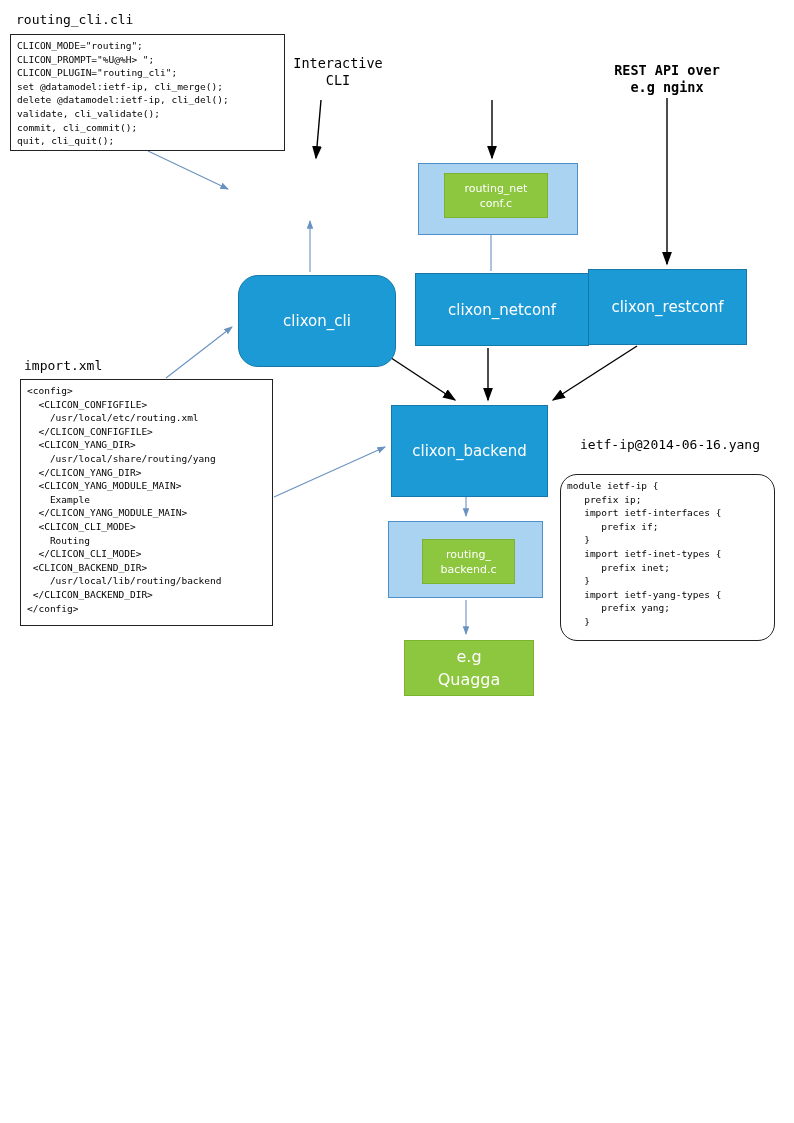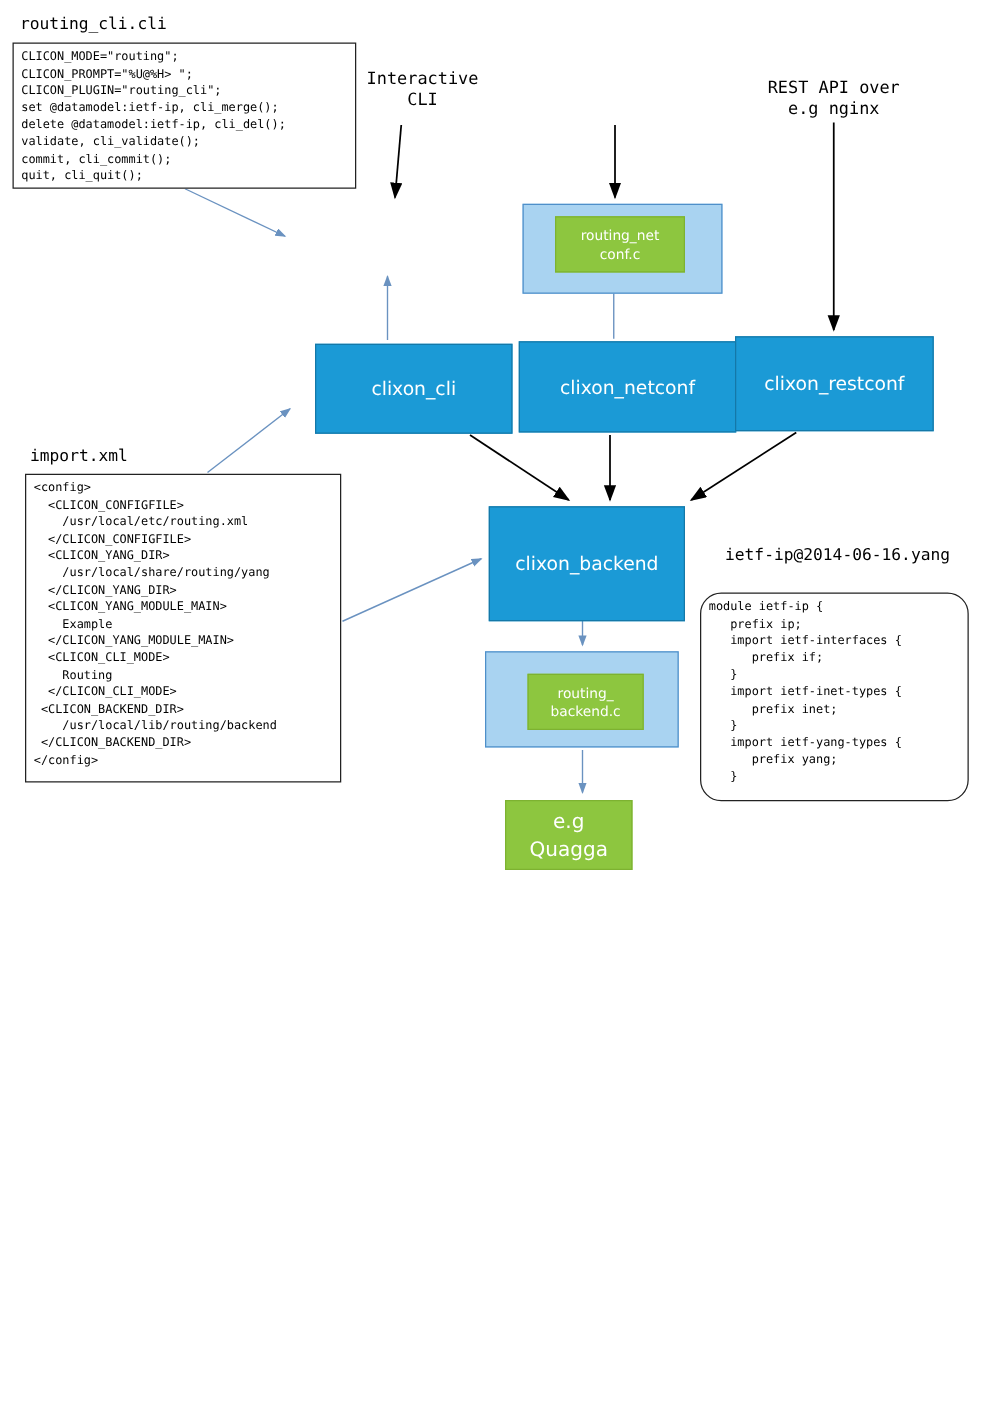--- a/index.html
+++ b/index.html
@@ -81,21 +81,21 @@
     <line x1="466" y1="483" x2="466" y2="516" stroke="#6a92c0" stroke-width="1.1" marker-end="url(#mh-blue)"></line>
     <line x1="466" y1="600" x2="466" y2="634" stroke="#6a92c0" stroke-width="1.1" marker-end="url(#mh-blue)"></line>
   </svg>
 
   <div class="file-label" style="left:16px; top:12px;">routing_cli.cli</div>
   <div class="file-label" style="left:24px; top:358px;">import.xml</div>
   <div class="file-label" style="left:580px; top:437px;">ietf-ip@2014-06-16.yang</div>
 
   <div class="flow-label" style="left:283px; top:55px; width:110px;">Interactive
 CLI</div>
-  <div class="flow-label" style="left:596px; top:62px; width:142px;">REST API over
+  <div class="flow-label" style="left:596px; top:62px; width:142px;font-weight:bold;">REST API over
 e.g nginx</div>
 
   <pre class="codebox" style="left:10px; top:34px; width:275px; height:117px;">CLICON_MODE="routing";
 CLICON_PROMPT="%U@%H&gt; ";
 CLICON_PLUGIN="routing_cli";
 set @datamodel:ietf-ip, cli_merge();
 delete @datamodel:ietf-ip, cli_del();
 validate, cli_validate();
 commit, cli_commit();
 quit, cli_quit();</pre>
@@ -132,21 +132,21 @@
   <div class="box box-plugin-wrap" style="left:388px; top:521px; width:155px; height:77px;">
     <div class="box box-green" style="left:33px; top:17px; width:93px; height:45px;">routing_
 backend.c</div>
   </div>
 
   <div class="box box-plugin-wrap" style="left:418px; top:163px; width:160px; height:72px;">
     <div class="box box-green" style="left:25px; top:9px; width:104px; height:45px;">routing_net
 conf.c</div>
   </div>
 
-  <div class="box box-main" style="left:252px; top:275px; width:158px; height:72px;">clixon_cli</div>
+  <div class="box box-main" style="left:238px; top:275px; width:158px; height:92px;border-radius:20px;">clixon_cli</div>
   <div class="box box-main" style="left:415px; top:273px; width:174px; height:73px;">clixon_netconf</div>
   <div class="box box-main" style="left:588px; top:269px; width:159px; height:76px;">clixon_restconf</div>
   <div class="box box-main" style="left:391px; top:405px; width:157px; height:92px;">clixon_backend</div>
 
-  <div class="box box-quagga" style="left:404px; top:640px; width:102px; height:56px;">e.g
+  <div class="box box-quagga" style="left:404px; top:640px; width:130px; height:56px;">e.g
 Quagga</div>
 
 </div>
 
 </body></html>

